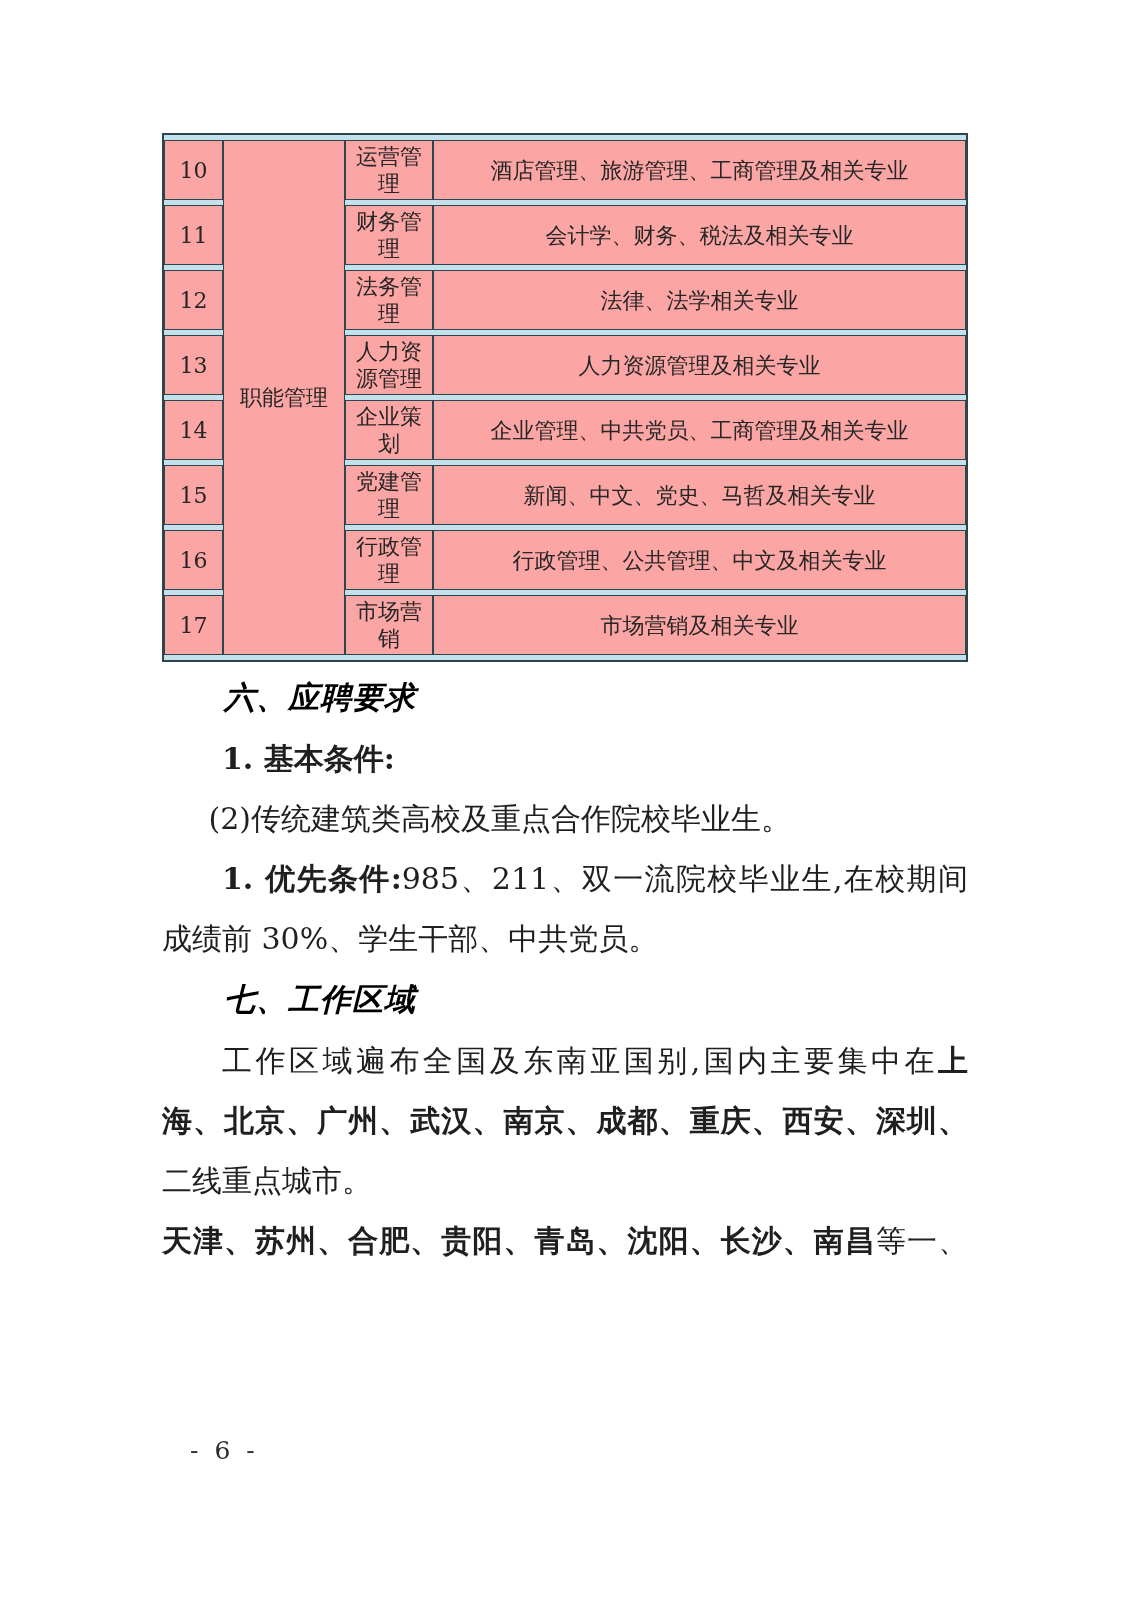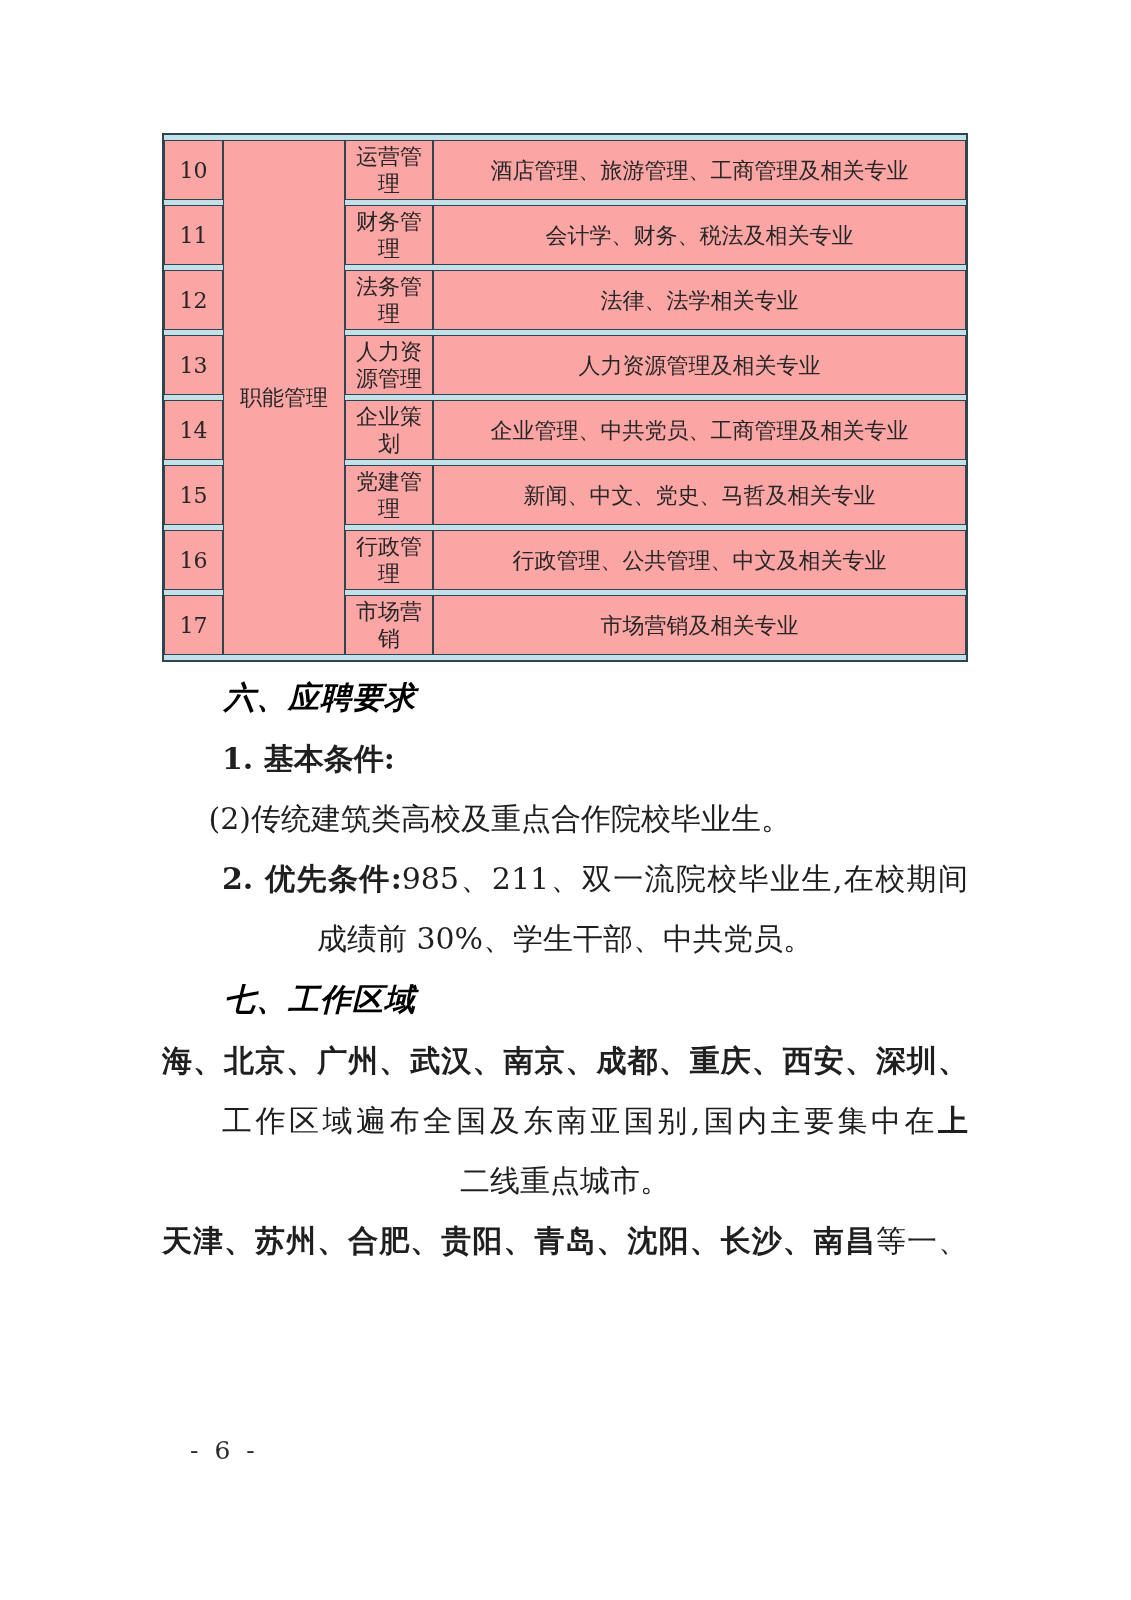--- a/index.html
+++ b/index.html
@@ -57,21 +57,20 @@
   .tline {
     font-size: 30px;
     line-height: 60px;
     white-space: nowrap;
     color: #1f1f1f;
   }
   .pline {           
     font-size: 30px;
     line-height: 60px;
     color: #1f1f1f;
-    text-align: center;
   }
   .jline {
     text-align: justify;
     text-align-last: justify;
   }
   .indent { text-indent: 2em; }
   .heading {
     font-family: "Liberation Sans", "DejaVu Sans", sans-serif;
     font-weight: bold;
     color: #000000;
@@ -141,27 +140,27 @@
         <td class="cell-majors">市场营销及相关专业</td>
       </tr>
     </tbody>
   </table>
 
   <div class="textblock">
     <div class="tline heading indent">六、应聘要求</div>
     <div class="tline lead-bold indent">1. 基本条件:</div>
     <div class="tline" style="text-indent:1.55em;">(2)传统建筑类高校及重点合作院校毕业生。</div>
     <div>
-        <div class="pline jline indent"><span class="b">2. 优先条件:</span><span>985、211、双一流院校毕业生,在校期间</span></div>
+        <div class="pline jline indent"><span class="b">1. 优先条件:</span><span>985、211、双一流院校毕业生,在校期间</span></div>
         <div class="pline"><span>成绩前 30%、学生干部、中共党员。</span></div>
       </div>
     <div class="tline heading indent">七、工作区域</div>
     <div>
+        <div class="pline jline indent"><span>工作区域遍布全国及东南亚国别,国内主要集中在</span><span class="b">上</span></div>
         <div class="pline jline"><span class="b">海、北京、广州、武汉、南京、成都、重庆、西安、深圳、</span></div>
-        <div class="pline jline indent"><span>工作区域遍布全国及东南亚国别,国内主要集中在</span><span class="b">上</span></div>
         <div class="pline"><span>二线重点城市。</span></div>
         <div class="pline jline"><span class="b">天津、苏州、合肥、贵阳、青岛、沈阳、长沙、南昌</span><span>等一、</span></div>
       </div>
   </div>
 
 </div>
 
 <div class="page-number">- 6 -</div>
 
 </body></html>

